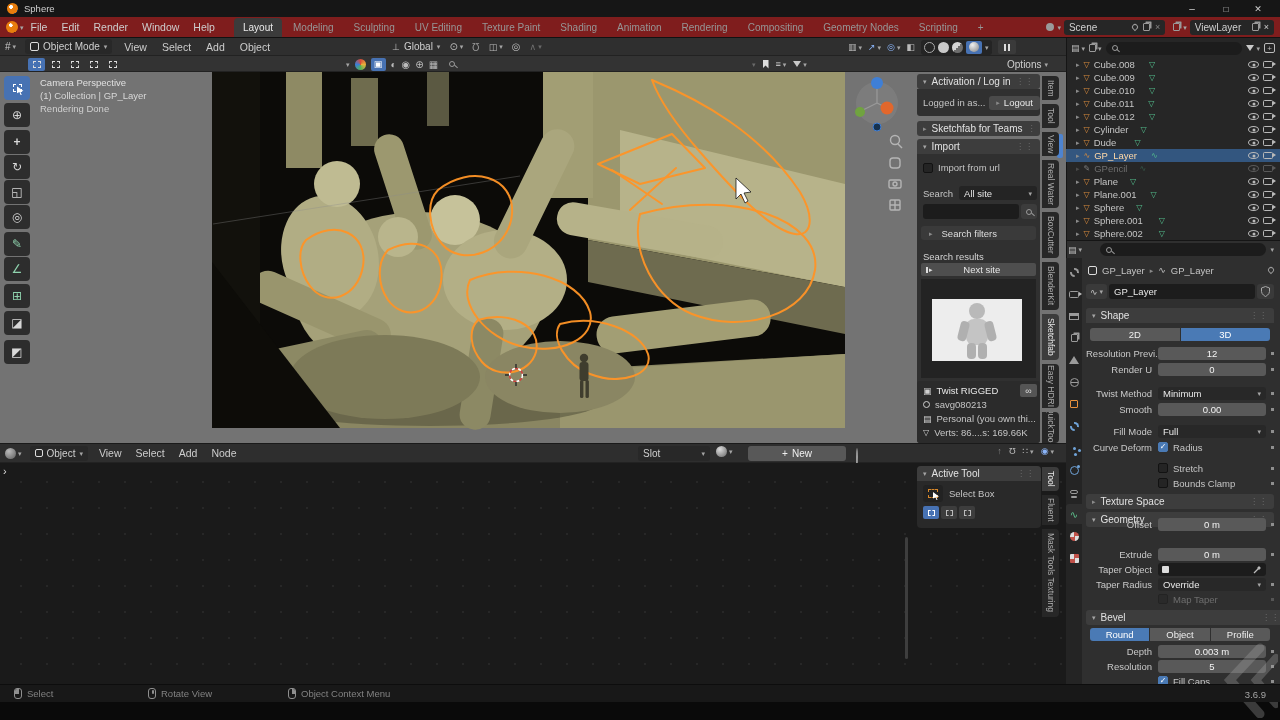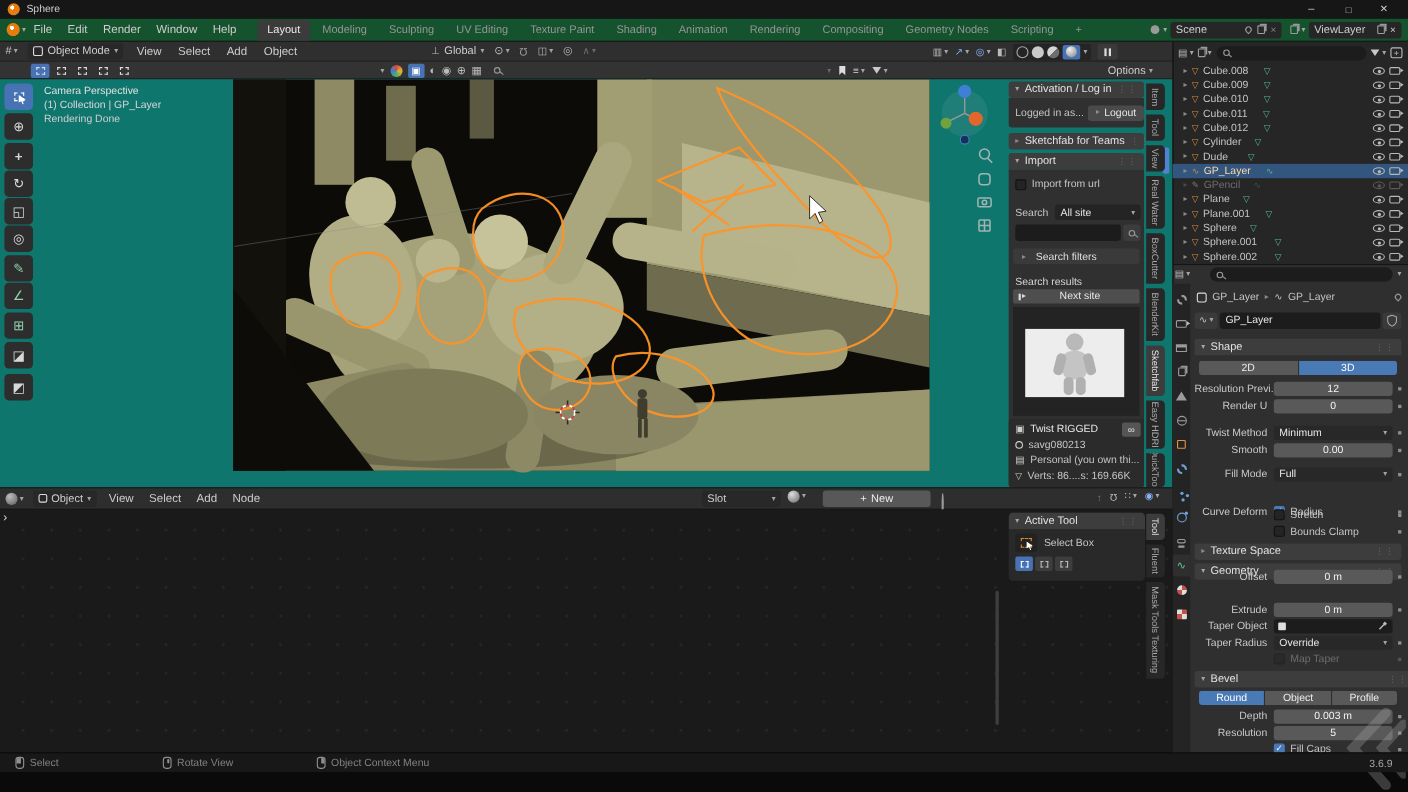--- a/index.html
+++ b/index.html
@@ -72,21 +72,21 @@
   <div class="r f" style="left:0;top:0;width:1280px;height:17px;background:#161616;padding:0 7px;gap:6px">
     <span style="width:11px;height:11px;border-radius:50%;background:radial-gradient(circle at 38% 35%,#fff 0 18%,#e87d0d 20% 72%,#28557e 74% 100%)"></span>
     <span class="tx" style="font-size:9.5px">Sphere</span>
     <span class="f" style="margin-left:auto">
       <span class="ib tx" style="width:34px;height:17px">–</span>
       <span class="ib tx" style="width:34px;height:17px;font-size:8.5px">□</span>
       <span class="ib tx" style="width:30px;height:17px;font-size:9px">✕</span>
     </span>
   </div>
 
-  <div class="r f" style="left:0;top:17px;width:1280px;height:21px;background:#14532d;padding:0 6px;border-bottom:1px solid #121212">
+  <div class="r f" style="left:0;top:17px;width:1280px;height:21px;background:#7f1d1d;padding:0 6px;border-bottom:1px solid #121212">
     <span class="f" style="gap:2px">
       <span style="width:12px;height:12px;border-radius:50%;background:radial-gradient(circle at 40% 35%,#fff 0 16%,#e87d0d 18% 75%,#1d1d1d 77%)"></span>
       <span class="cv">▾</span>
     </span>
     <span class="menu-item">File</span>
     <span class="menu-item">Edit</span>
     <span class="menu-item">Render</span>
     <span class="menu-item">Window</span>
     <span class="menu-item">Help</span>
     <span class="f" style="margin-left:12px;gap:2px;align-self:flex-end">
@@ -227,21 +227,21 @@
     <span class="f" style="gap:2px">
         <span class="fun"></span>
         <span class="cv">▾</span>
       </span>
   </div>
   <div class="r f" style="right:232px;top:57px;height:14px;gap:3px">
     <span class="tx">Options</span>
       <span class="cv">▾</span>
   </div>
 
-  <div class="r" style="left:0;top:72px;width:1066px;height:371px;background:#0f766e;overflow:hidden">
+  <div class="r" style="left:0;top:72px;width:1066px;height:371px;background:#737373;overflow:hidden">
     <svg width="930" height="371" style="position:absolute;left:0;top:0">
       <rect x="212" y="0" width="633" height="356" fill="#0c0b08"></rect>
       <polygon points="588,0 845,0 845,215 588,168" fill="#9b976e"></polygon>
       <polygon points="620,58 845,112 845,215 620,170" fill="#b7b38a"></polygon>
       <polygon points="588,168 845,215 845,262 588,210" fill="#6e6b4f"></polygon>
       <rect x="286" y="0" width="36" height="96" fill="#8e8a64"></rect>
       <rect x="351" y="6" width="27" height="68" fill="#6f6c4e"></rect>
       <rect x="543" y="0" width="50" height="126" fill="#a29e74"></rect>
       <rect x="427" y="0" width="22" height="54" fill="#5b5942"></rect>
       <polygon points="212,318 845,282 845,356 212,356" fill="#8a8662"></polygon>
@@ -673,21 +673,21 @@
       <span class="kdot"></span>
     </div>
   <div class="prow" style="top:424px">
       <span class="plbl">Fill Mode</span>
       <span class="dd2">
         <span>Full</span>
         <span class="cv">▾</span>
       </span>
       <span class="kdot"></span>
     </div>
-  <div class="prow" style="top:458px">
+  <div class="prow" style="top:440px">
       <span class="plbl">Curve Deform</span>
       <span class="f" style="flex:1;gap:5px">
         <span class="cb on">✓</span>
         <span class="tx9">Radius</span>
       </span>
       <span class="kdot"></span>
     </div>
   <div class="prow" style="top:461px">
       <span class="plbl"></span>
       <span class="f" style="flex:1;gap:5px">

